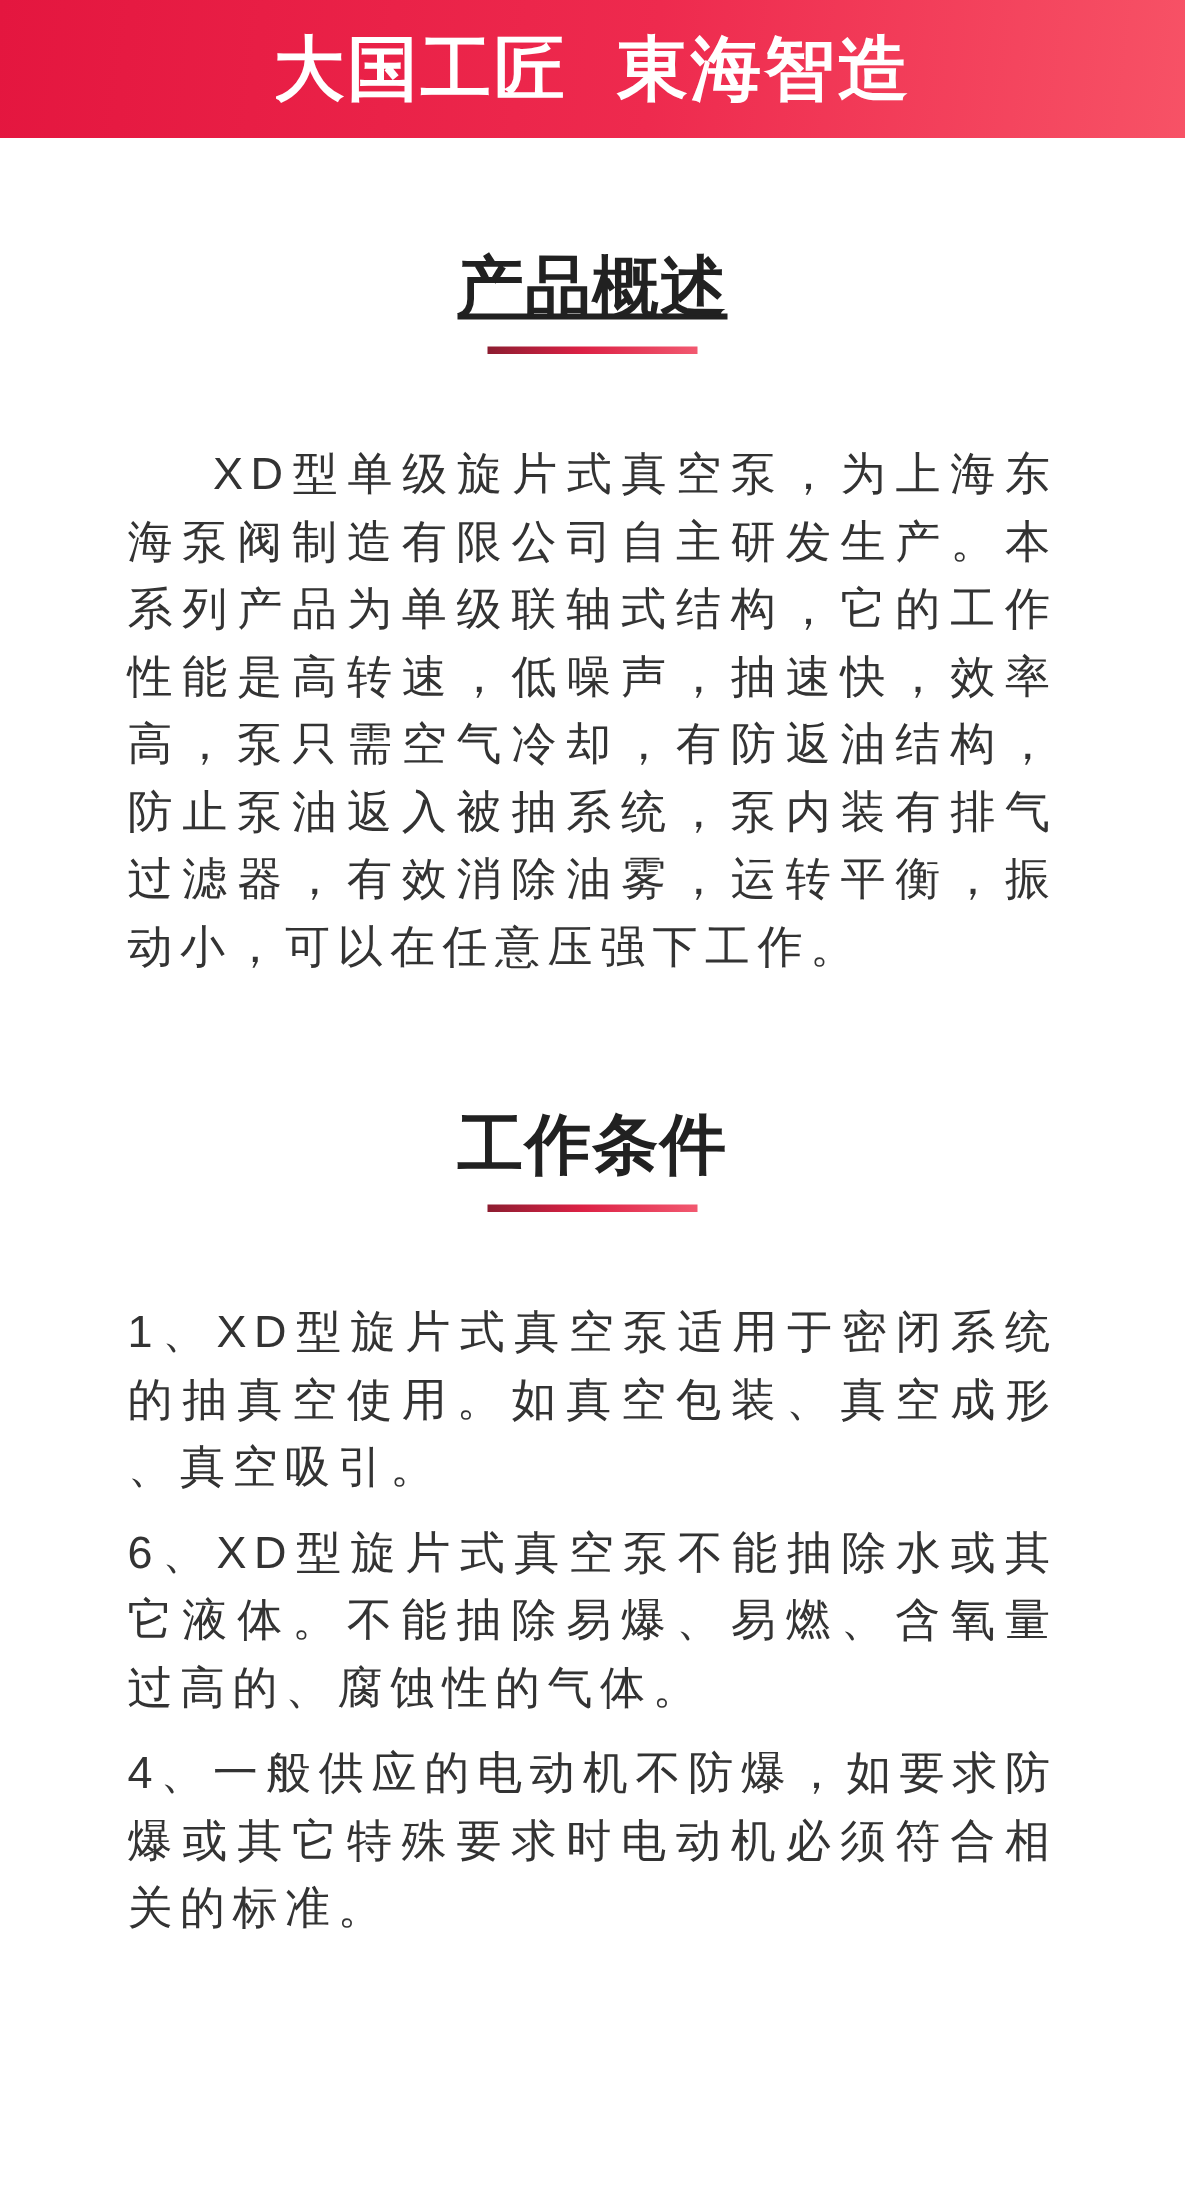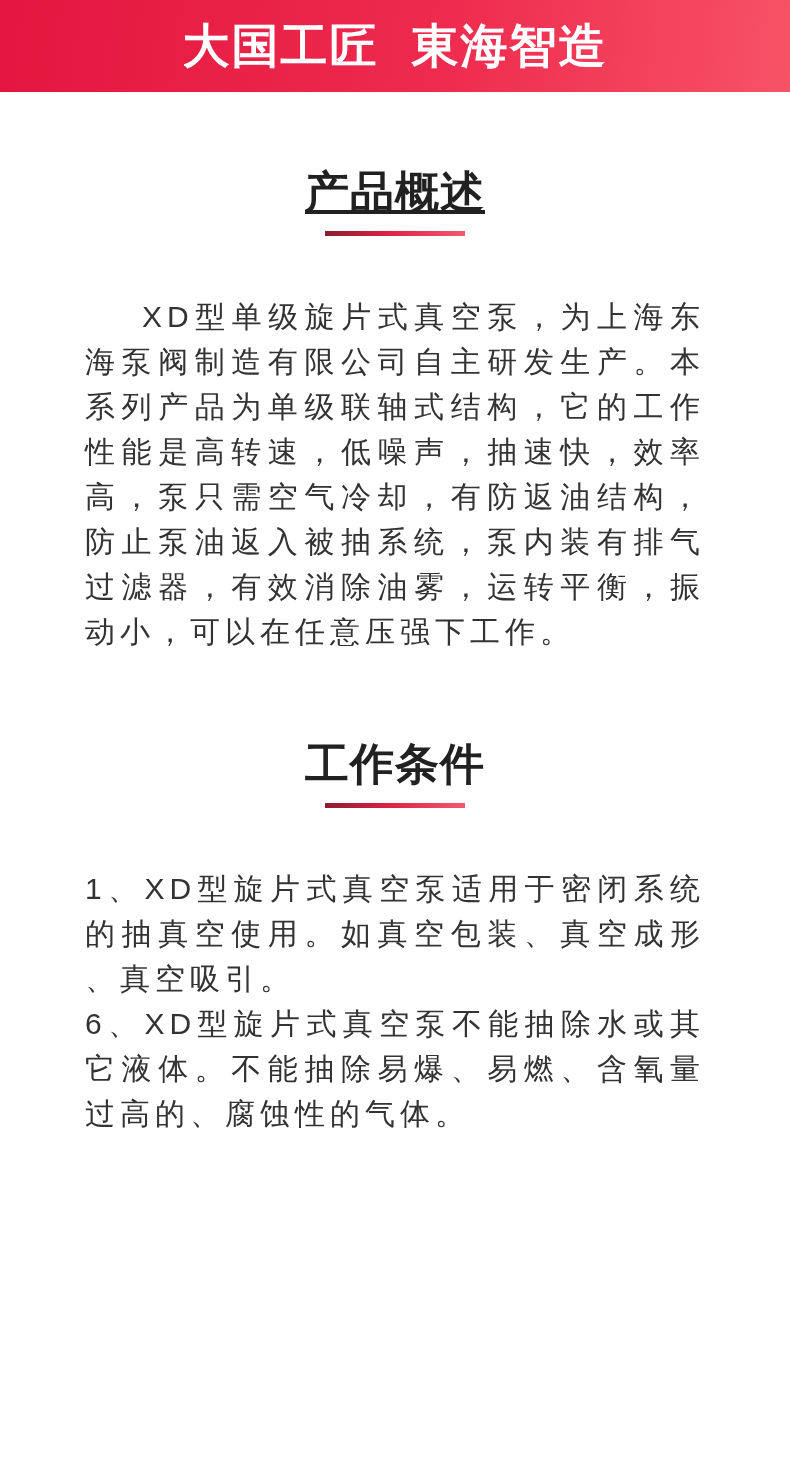--- a/index.html
+++ b/index.html
@@ -56,21 +56,21 @@
     text-justify: inter-character;
     line-break: anywhere;
   }
   .overview-paragraph {
     margin-top: 58px;
     text-indent: 57px;
   }
   .conditions-list {
     margin-top: 58px;
   }
-  .conditions-list .body-text { margin: 0 85px; }
+  .conditions-list .body-text { margin: 12px 85px; }
 </style>
 </head>
 <body>
 
 <div class="page">
 
   <header class="banner">
     <h1 class="banner-title">大国工匠 東海智造</h1>
   </header>
 
@@ -79,16 +79,17 @@
     <div class="title-underline"></div>
     <p class="body-text overview-paragraph">XD型单级旋片式真空泵，为上海东海泵阀制造有限公司自主研发生产。本系列产品为单级联轴式结构，它的工作性能是高转速，低噪声，抽速快，效率高，泵只需空气冷却，有防返油结构，防止泵油返入被抽系统，泵内装有排气过滤器，有效消除油雾，运转平衡，振动小，可以在任意压强下工作。</p>
   </section>
 
   <section class="section-conditions">
     <h2 class="section-title">工作条件</h2>
     <div class="title-underline"></div>
     <div class="conditions-list">
       <p class="body-text">1、XD型旋片式真空泵适用于密闭系统的抽真空使用。如真空包装、真空成形、真空吸引。</p>
       <p class="body-text">6、XD型旋片式真空泵不能抽除水或其它液体。不能抽除易爆、易燃、含氧量过高的、腐蚀性的气体。</p>
+      <p class="body-text">4、一般供应的电动机不防爆，如要求防爆或其它特殊要求时电动机必须符合相关的标准。</p>
     </div>
   </section>
 
 </div>
 
 </body></html>

